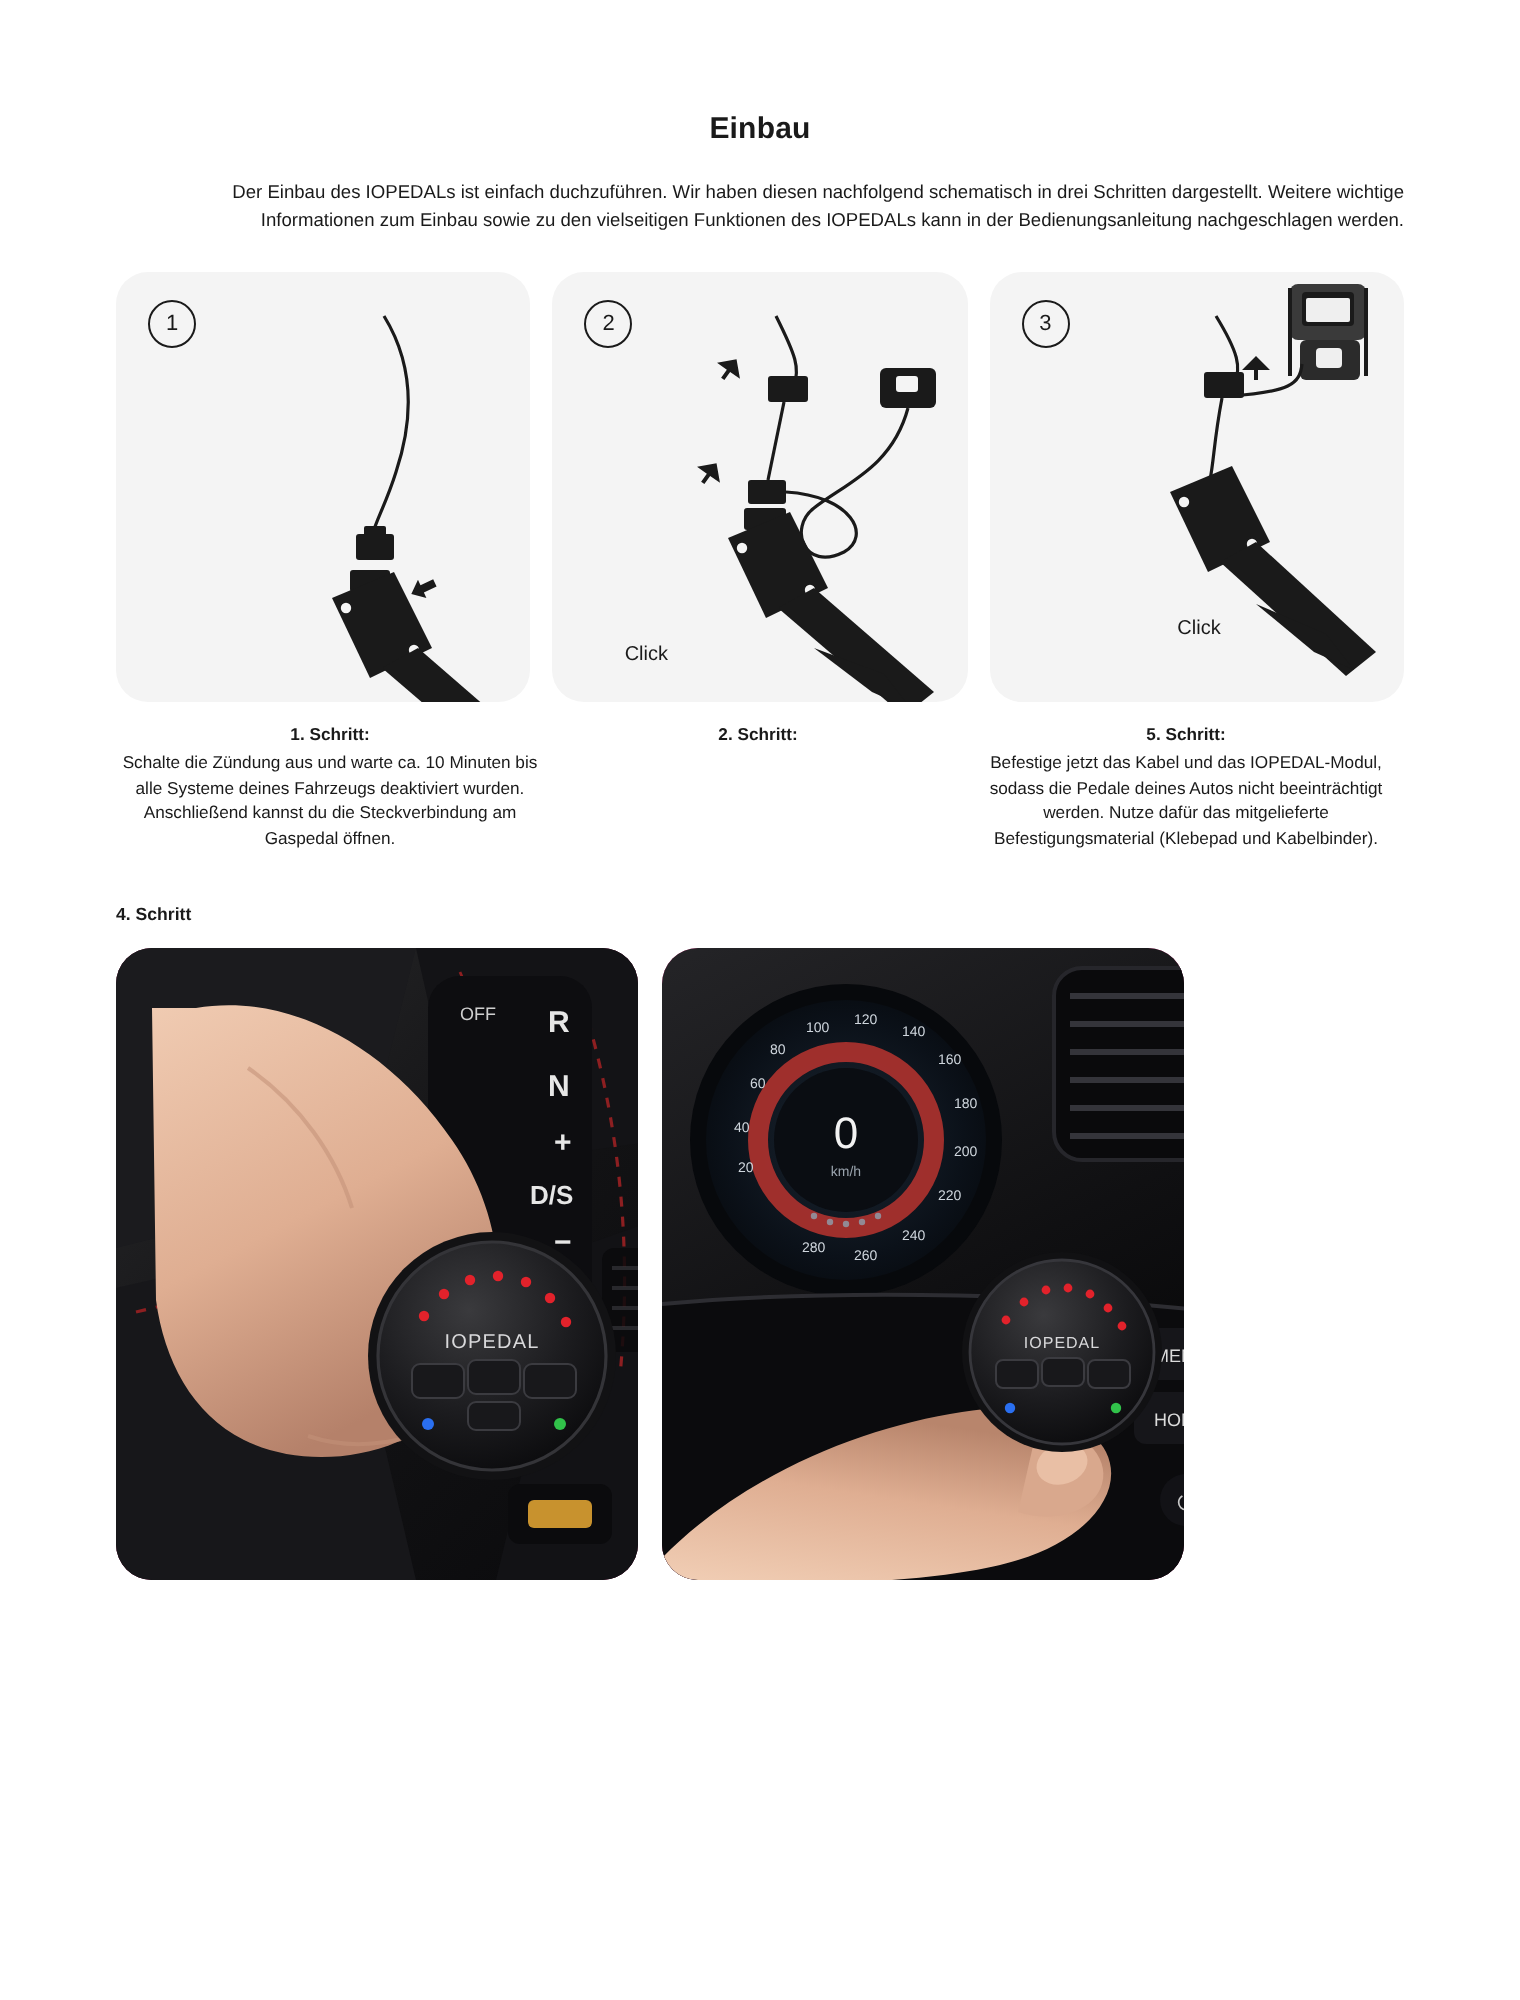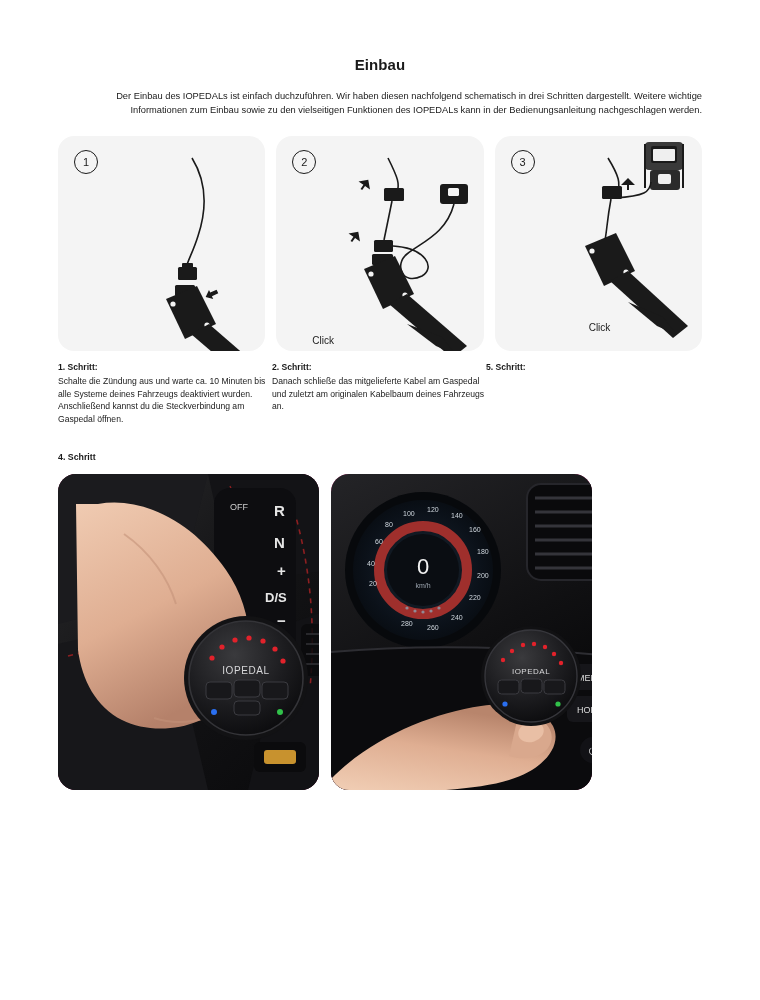--- a/index.html
+++ b/index.html
@@ -64,26 +64,26 @@
     text-align: center;
     color: #1a1a1a;
     background: transparent;
   }
   .panel svg { position: absolute; left: 0; top: 0; }
   .click-lbl {
     position: absolute;
     font-size: 10px;
     color: #1a1a1a;
     white-space: nowrap;
-    margin-top: 13px;
   }
   
   .captions {
     display: flex;
     margin-top: 10px;
+    text-align: center;
   }
   .caption {
     width: 214px;
     font-size: 8.6px;
     line-height: 1.5;
   }
   .caption .cap-head {
     font-weight: bold;
     display: block;
     margin-bottom: 1px;
@@ -219,24 +219,24 @@
     </div>
   </div>
 
   <div class="captions">
     <div class="caption">
       <span class="cap-head">1. Schritt:</span>
       <span class="cap-body">Schalte die Zündung aus und warte ca. 10 Minuten bis alle Systeme deines Fahrzeugs deaktiviert wurden. Anschließend kannst du die Steckverbindung am Gaspedal öffnen.</span>
     </div>
     <div class="caption">
       <span class="cap-head">2. Schritt:</span>
-      <span class="cap-body">Danach schließe das mitgelieferte Kabel am Gaspedal und zuletzt am originalen Kabelbaum deines Fahrzeugs an.</span>
     </div>
     <div class="caption">
       <span class="cap-head">5. Schritt:</span>
+      <span class="cap-body">Befestige jetzt das Kabel und das IOPEDAL-Modul, sodass die Pedale deines Autos nicht beeinträchtigt werden. Nutze dafür das mitgelieferte Befestigungsmaterial (Klebepad und Kabelbinder).</span>
     </div>
   </div>
 
   <div class="step4">
     <div class="step4-head">4. Schritt</div>
 
     <div class="photos">
 
       <div class="photo">
         <svg width="316" height="316" viewBox="0 0 316 316">

